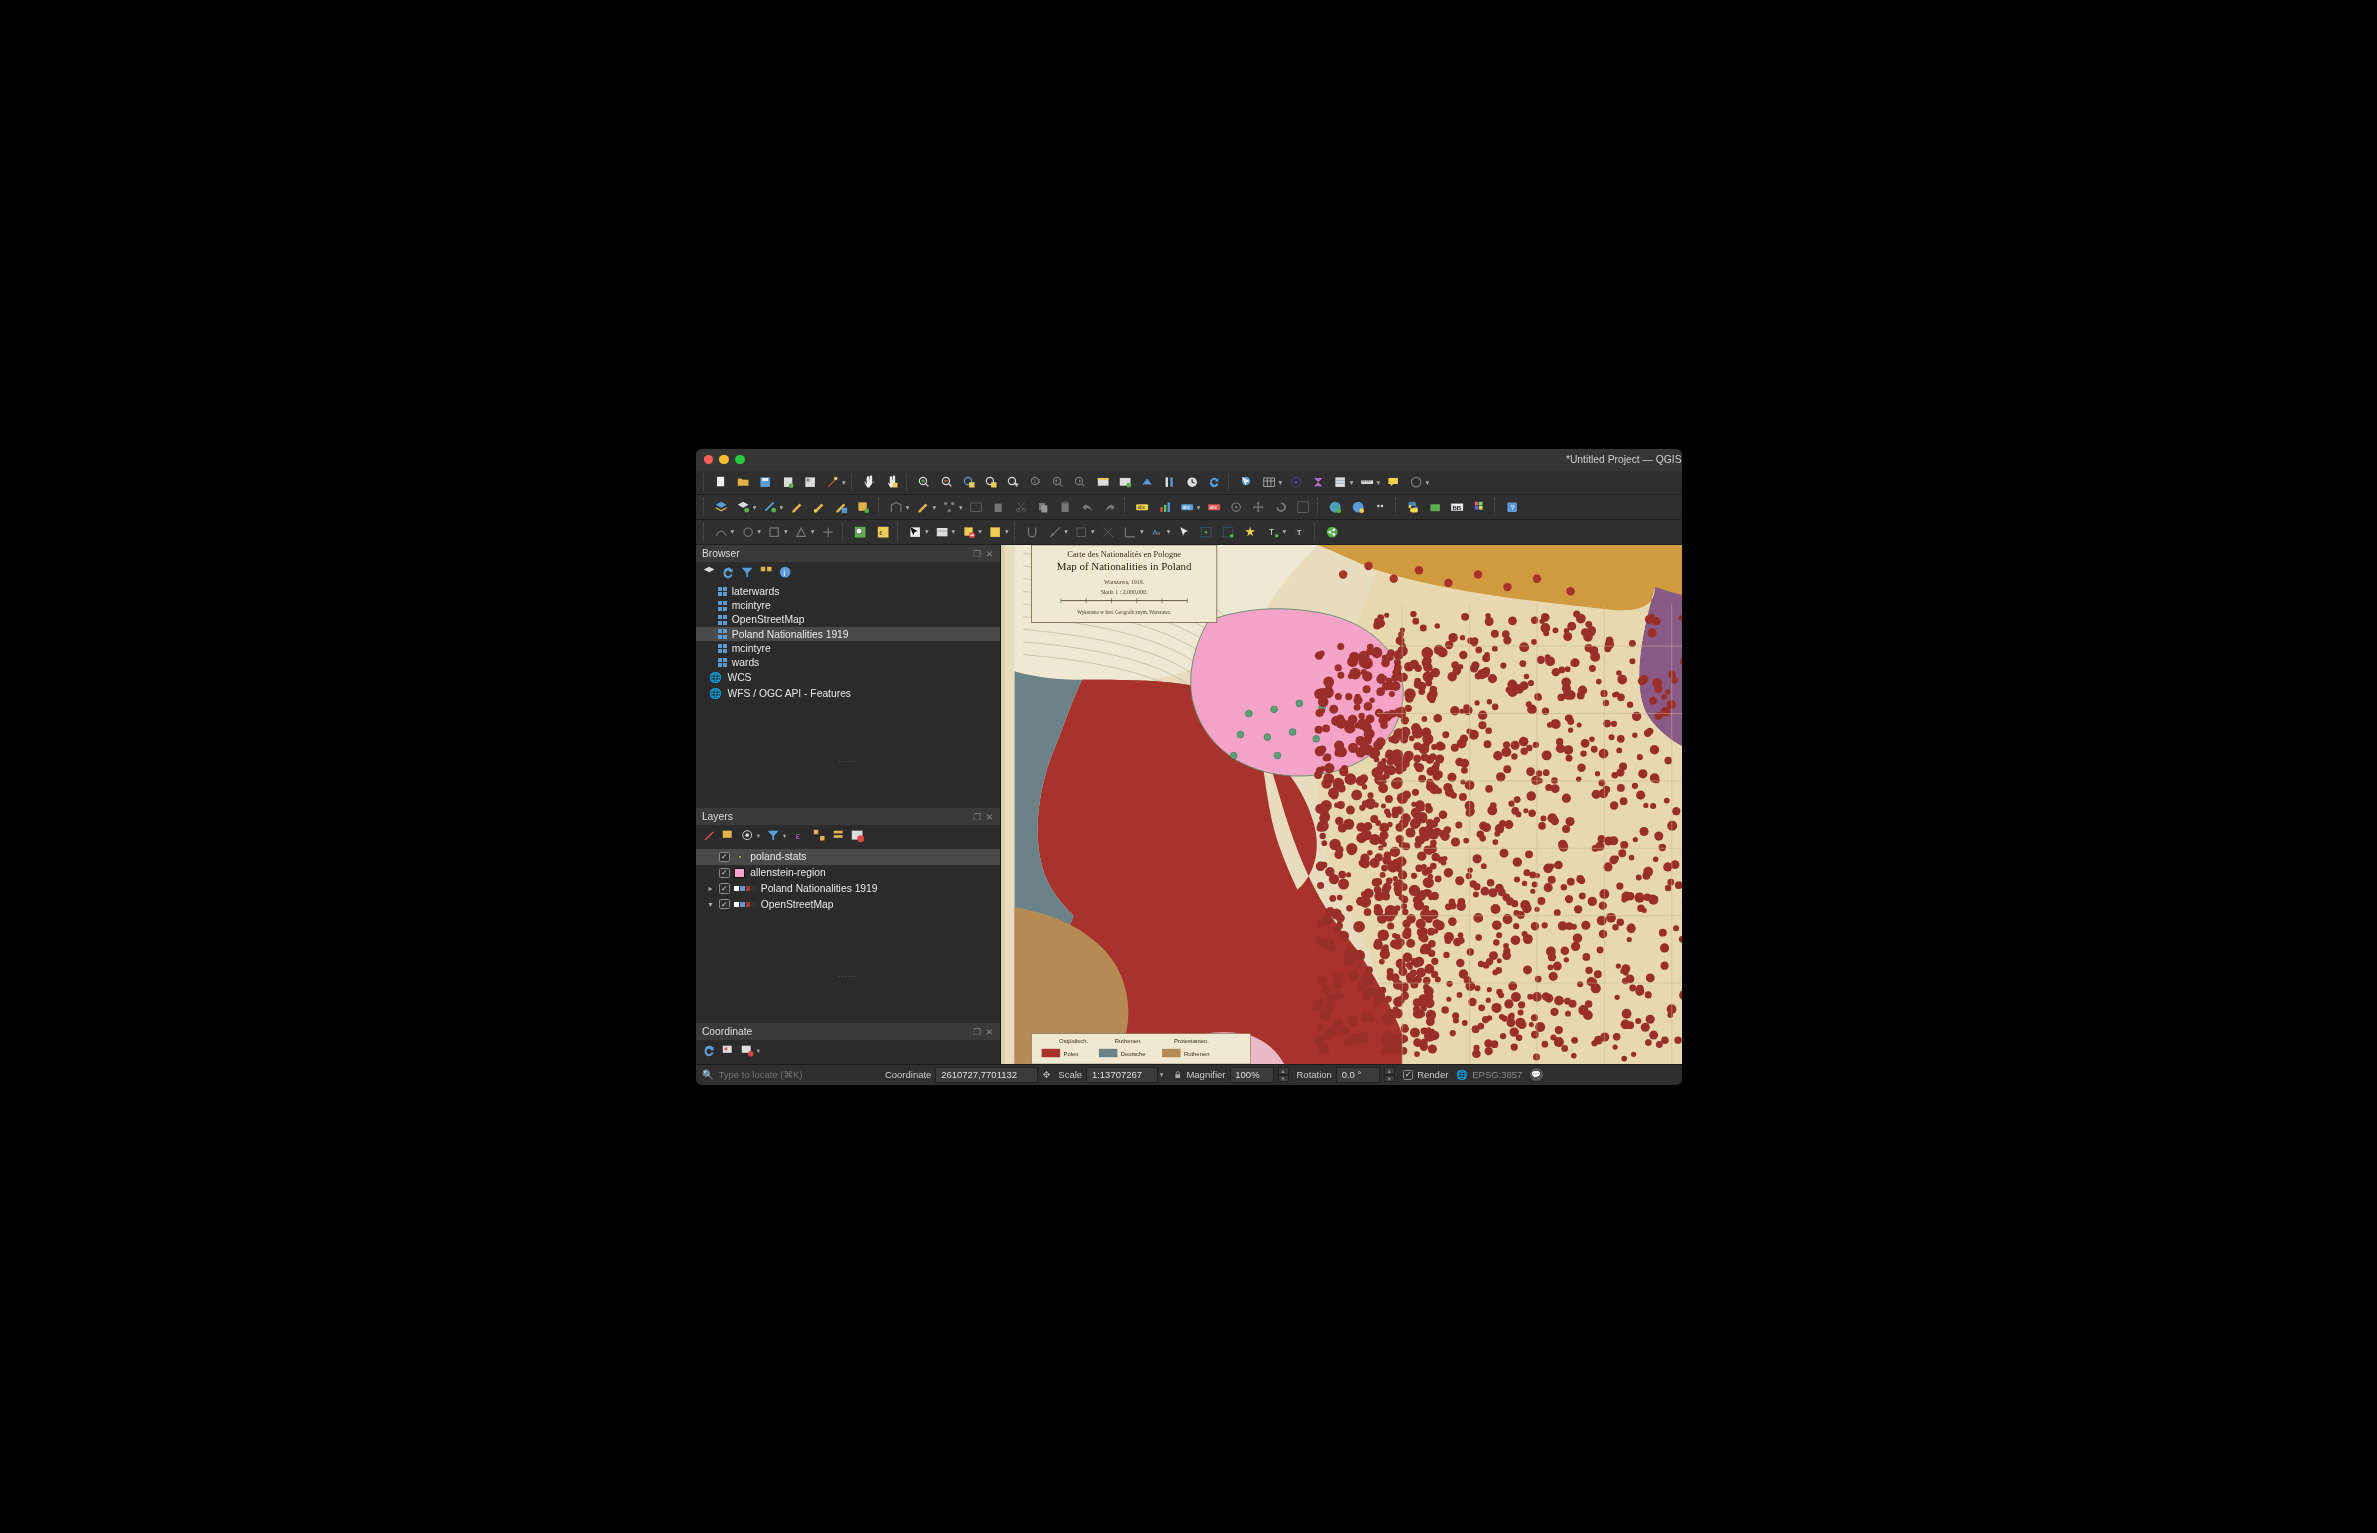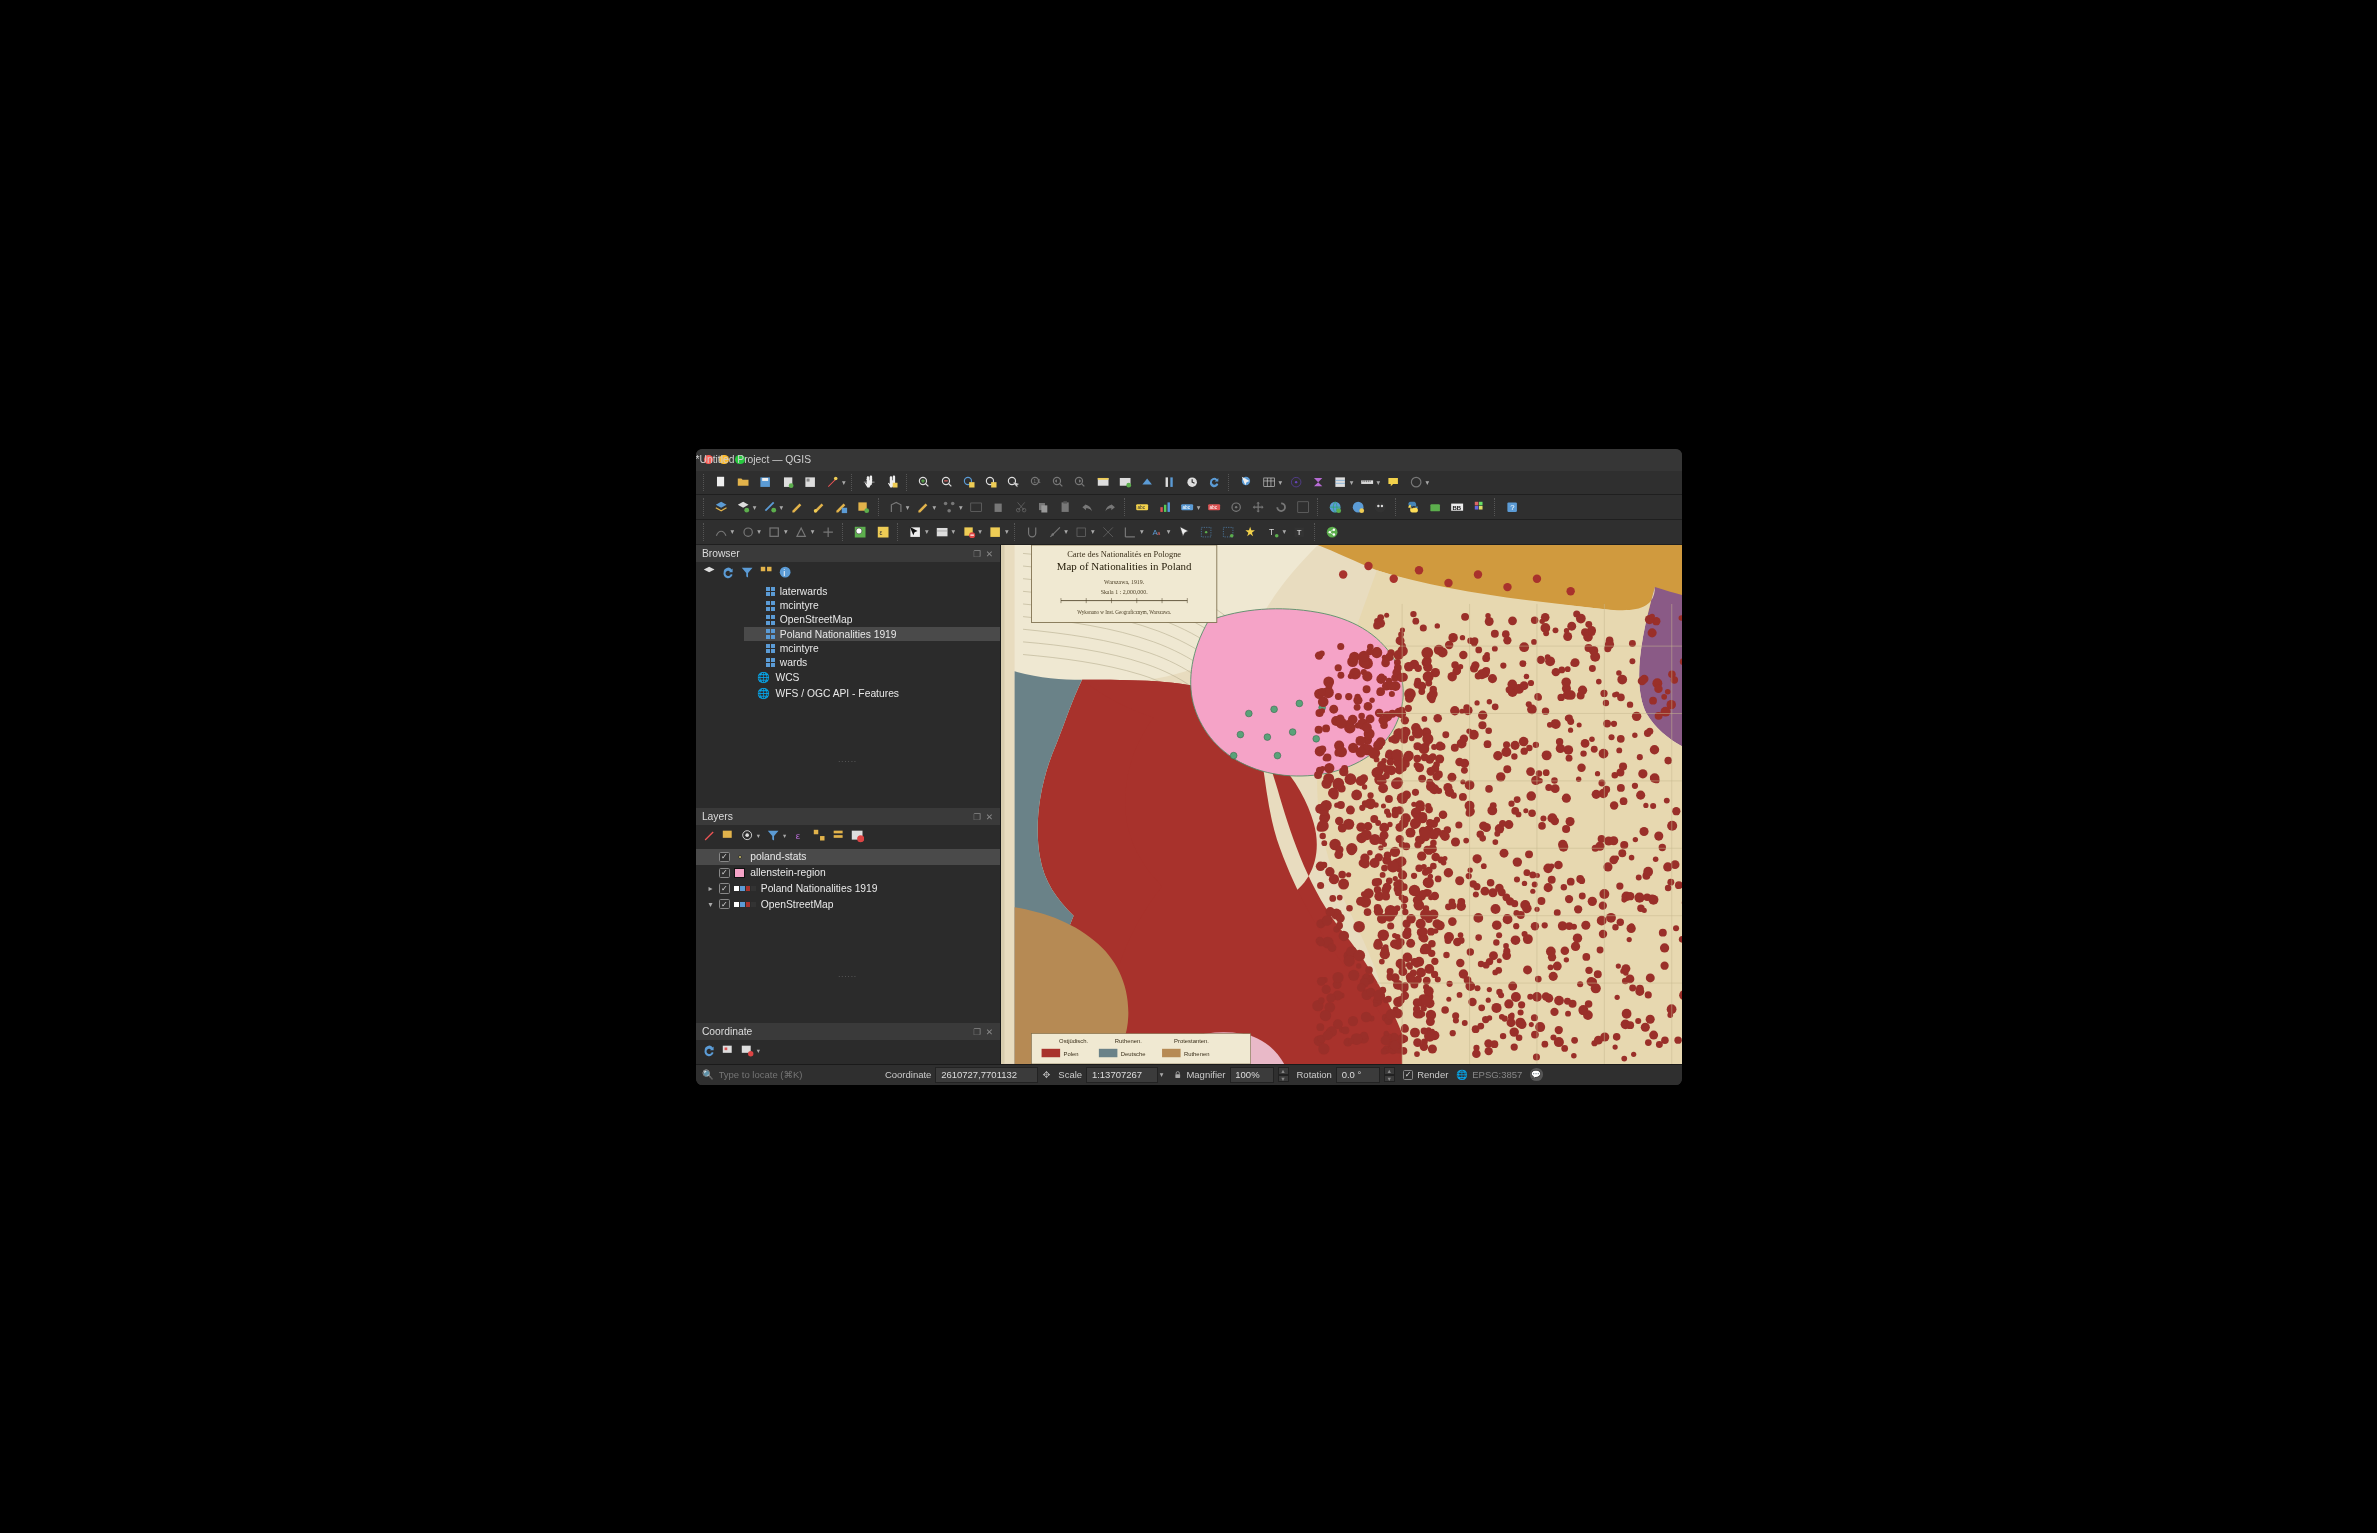--- a/index.html
+++ b/index.html
@@ -32,21 +32,21 @@
     position: relative;
   }
   .traffic { display: flex; gap: 6.4px; }
   .traffic span {
     width: 9.5px; height: 9.5px; border-radius: 50%;
   }
   .red { background:#ff5f57; }
   .yellow { background:#febc2e; }
   .green { background:#28c840; }
   .titlebar .title {
-    position: absolute; left: 0; right: 0; text-align: left;
+    position: absolute; left: 0; right: 0; text-align: right;
     color: #cfcfcf; font-size: 10.3px;
   }
   .toolbar-row {
     display: flex;
     align-items: center;
     padding: 2.4px 4.8px;
     gap: 1.6px;
     background: #2f2f2f;
     border-bottom: 0.8px solid #1f1f1f;
   }
@@ -79,21 +79,21 @@
     font-size: 10.3px;
   }
   .panel-header .controls { display:flex; gap:4.8px; color:#888; font-size:8.7px;}
   .panel-tools {
     display:flex; gap:4.8px; padding:3.2px 6.4px;
   }
   .panel-tools .mini {
     width:14.3px;height:14.3px;display:inline-flex;align-items:center;justify-content:center;
   }
   .tree {
-    flex:1; overflow:auto; padding: 1.6px 0; margin-left: 48px;
+    flex:1; overflow:auto; padding: 1.6px 0;
   }
   .tree-item {
     display:flex; align-items:center; gap:4.8px;
     padding: 1.6px 6.4px 1.6px 22px;
     color:#e8e8e8; font-size:10.3px;
     white-space:nowrap;
   }
   .tree-item.selected { background:#4a4a4a; }
   .tree-item .grid-icon {
     width:9.5px;height:9.5px;display:inline-block;

